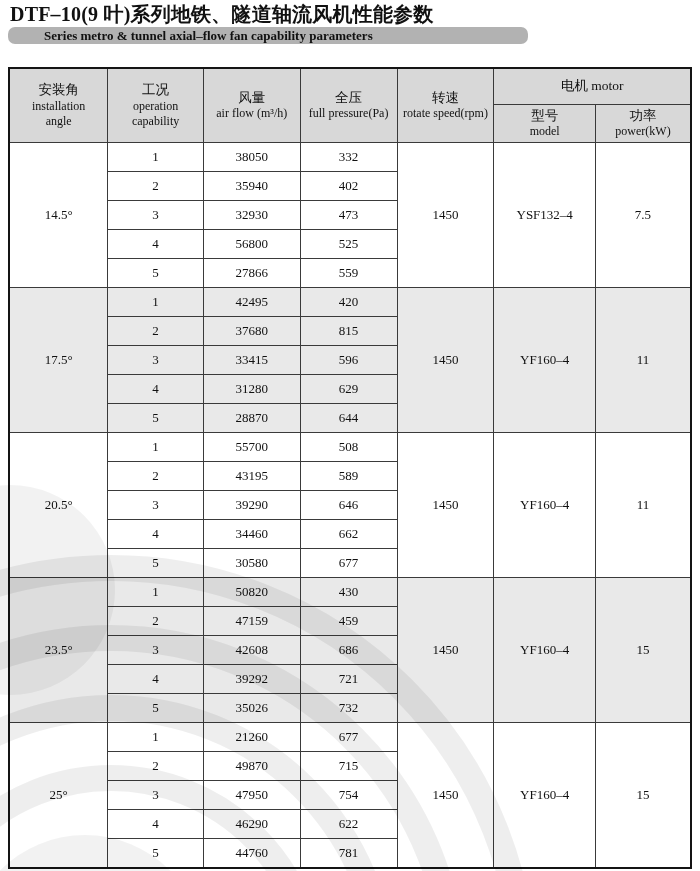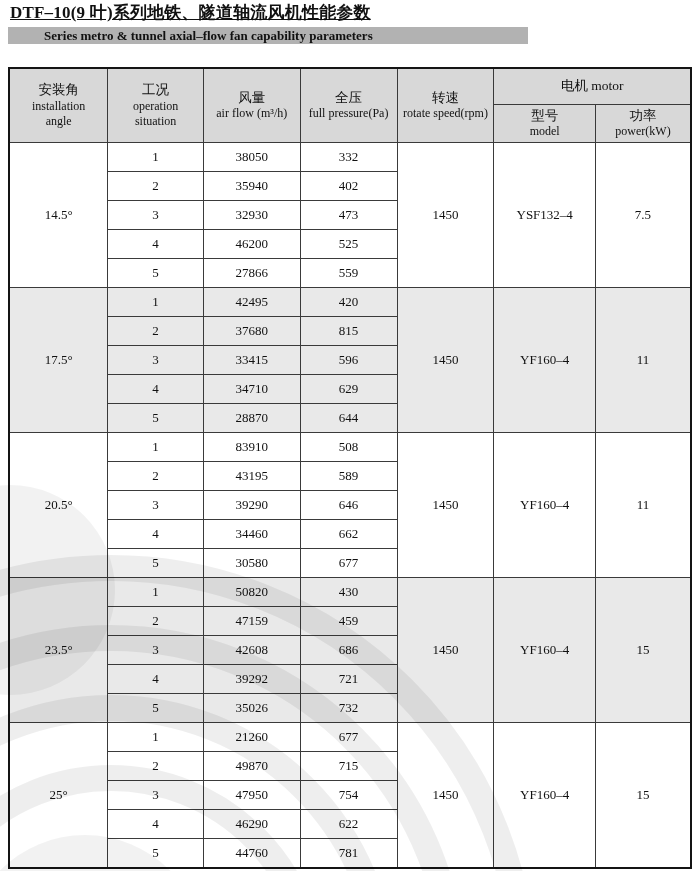--- a/index.html
+++ b/index.html
@@ -4,21 +4,21 @@
 <style>
   html,body{margin:0;padding:0;}
   body{
     width:700px;height:871px;position:relative;overflow:hidden;
     background:#ffffff;
     font-family:"Liberation Serif","DejaVu Serif",serif;
     color:#111;
   }
   .page-title{
     position:absolute;left:10px;top:1px;margin:0;
-    font-size:17px;font-weight:bold;letter-spacing:0.2px;white-space:nowrap;text-decoration:underline;
+    font-size:20px;font-weight:bold;letter-spacing:0.2px;white-space:nowrap;
   }
   .subtitle-bar{
     position:absolute;left:8px;top:27px;width:520px;height:17px;
     box-sizing:border-box;padding-left:36px;
     font-size:13px;font-weight:bold;line-height:17px;white-space:nowrap;
   }
   table.fan-table{
     position:absolute;left:8px;top:67px;width:684px;
     border-collapse:collapse;table-layout:fixed;
     border:2px solid #141414;
@@ -41,21 +41,21 @@
   .watermark{position:absolute;left:0;top:0;width:700px;height:871px;
     pointer-events:none;z-index:5;}
   .wm-ring{position:absolute;border-radius:50%;border:26px solid rgba(0,0,0,0.065);}
   .wm-disc{position:absolute;border-radius:50%;background:rgba(0,0,0,0.05);}
 </style>
 </head>
 <body>
 
 <h1 class="page-title">DTF–10(9 叶)系列地铁、隧道轴流风机性能参数</h1>
 
-<div class="subtitle-bar" style="background:#b2b2b2;">
+<div class="subtitle-bar" style="background:#b2b2b2;border-radius:7px;">
   <span>Series metro &amp; tunnel axial–flow fan capability parameters</span>
 </div>
 
 <table class="fan-table">
   <colgroup>
     <col style="width:14.5%">
       <col style="width:14%">
       <col style="width:14.2%">
     <col style="width:14.2%">
       <col style="width:14.2%">
@@ -65,21 +65,21 @@
   <thead>
     <tr class="hrow1">
       <th rowspan="2">
         <div class="zh">安装角</div>
         <div class="en">installation</div>
         <div class="en">angle</div>
       </th>
       <th rowspan="2">
         <div class="zh">工况</div>
         <div class="en">operation</div>
-        <div class="en">situation</div>
+        <div class="en">capability</div>
       </th>
       <th rowspan="2">
         <div class="zh">风量</div>
         <div class="en">air flow (m³/h)</div>
       </th>
       <th rowspan="2">
         <div class="zh">全压</div>
         <div class="en">full pressure(Pa)</div>
       </th>
       <th rowspan="2">
@@ -116,21 +116,21 @@
         <td>35940</td>
         <td>402</td>
       </tr>
       <tr>
         <td>3</td>
         <td>32930</td>
         <td>473</td>
       </tr>
       <tr>
         <td>4</td>
-        <td>46200</td>
+        <td>56800</td>
         <td>525</td>
       </tr>
       <tr>
         <td>5</td>
         <td>27866</td>
         <td>559</td>
       </tr>
       <tr>
         <td rowspan="5" class="shaded">17.5°</td>
         <td class="shaded">1</td>
@@ -145,32 +145,32 @@
         <td class="shaded">37680</td>
         <td class="shaded">815</td>
       </tr>
       <tr>
         <td class="shaded">3</td>
         <td class="shaded">33415</td>
         <td class="shaded">596</td>
       </tr>
       <tr>
         <td class="shaded">4</td>
-        <td class="shaded">34710</td>
+        <td class="shaded">31280</td>
         <td class="shaded">629</td>
       </tr>
       <tr>
         <td class="shaded">5</td>
         <td class="shaded">28870</td>
         <td class="shaded">644</td>
       </tr>
       <tr>
         <td rowspan="5">20.5°</td>
         <td>1</td>
-        <td>83910</td>
+        <td>55700</td>
         <td>508</td>
         <td rowspan="5">1450</td>
         <td rowspan="5">YF160–4</td>
         <td rowspan="5">11</td>
       </tr>
       <tr>
         <td>2</td>
         <td>43195</td>
         <td>589</td>
       </tr>

